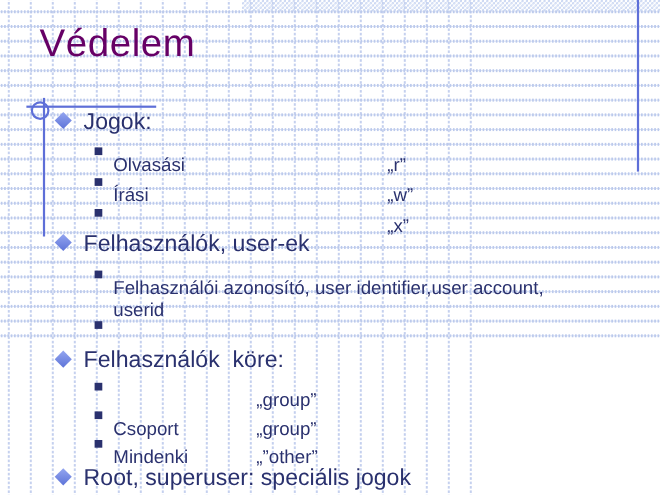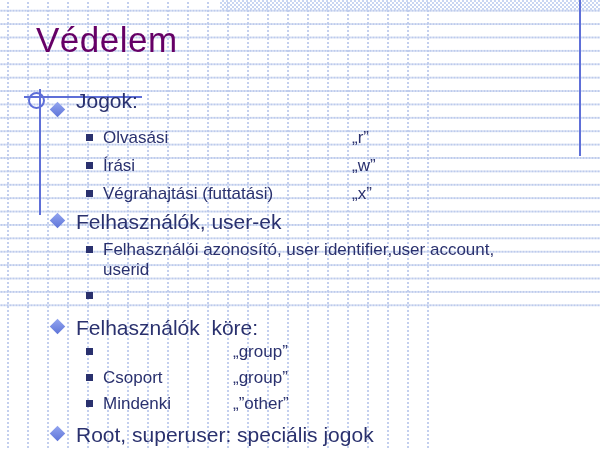--- a/index.html
+++ b/index.html
@@ -42,21 +42,21 @@
     position:absolute;left:36px;top:20px;margin:0;
     font-size:35px;font-weight:400;letter-spacing:0.5px;
     color:#660066;line-height:1.15;
   }
   .h1{
     position:absolute;left:76px;
     font-size:21px;color:#2a316e;line-height:1.2;white-space:pre-wrap;
   }
   .t2{
     position:absolute;
-    font-size:17px;color:#2a316e;line-height:1.2;white-space:pre-wrap;
+    font-size:17px;color:#2a316e;line-height:1.2;white-space:pre-wrap;margin-top:12px;
   }
   .diamond{
     position:absolute;left:52px;width:11px;height:11px;
     transform:rotate(45deg);
     background:linear-gradient(135deg,#93a5f0,#5e74d8);
   }
   .sq{position:absolute;left:86px;width:7px;height:7px;background:#2a316e;}
 </style>
 </head>
 <body>
@@ -67,32 +67,31 @@
   <div class="grid-h"></div>
   <div class="hatch"></div>
   <div class="vline-right"></div>
   <div class="orn-h"></div>
   <div class="orn-v"></div>
   <div class="orn-c"></div>
 
   <h1 class="title">Védelem</h1>
 
   <div class="diamond" style="top:104px"></div>
-  <div class="h1" style="top:88px">Jogok:</div>
+  <div class="h1" style="top:98px">Jogok:</div>
 
   <div class="sq" style="top:134px"></div>
   <div class="t2" style="left:103px;top:128px">Olvasási</div>
   <div class="t2" style="left:352px;top:128px">„r”</div>
 
   <div class="sq" style="top:162px"></div>
   <div class="t2" style="left:103px;top:156px">Írási</div>
   <div class="t2" style="left:352px;top:156px">„w”</div>
 
   <div class="sq" style="top:190px"></div>
-  <div class="t2" style="left:103px;top:184px">Végrahajtási (futtatási)</div>
   <div class="t2" style="left:352px;top:184px">„x”</div>
 
   <div class="diamond" style="top:215px"></div>
   <div class="h1" style="top:209px">Felhasználók, user-ek</div>
 
   <div class="sq" style="top:246px"></div>
   <div class="t2" style="left:103px;top:240px">Felhasználói azonosító, user identifier,user account,</div>
   <div class="t2" style="left:103px;top:260px">userid</div>
 
   <div class="sq" style="top:292px"></div>

